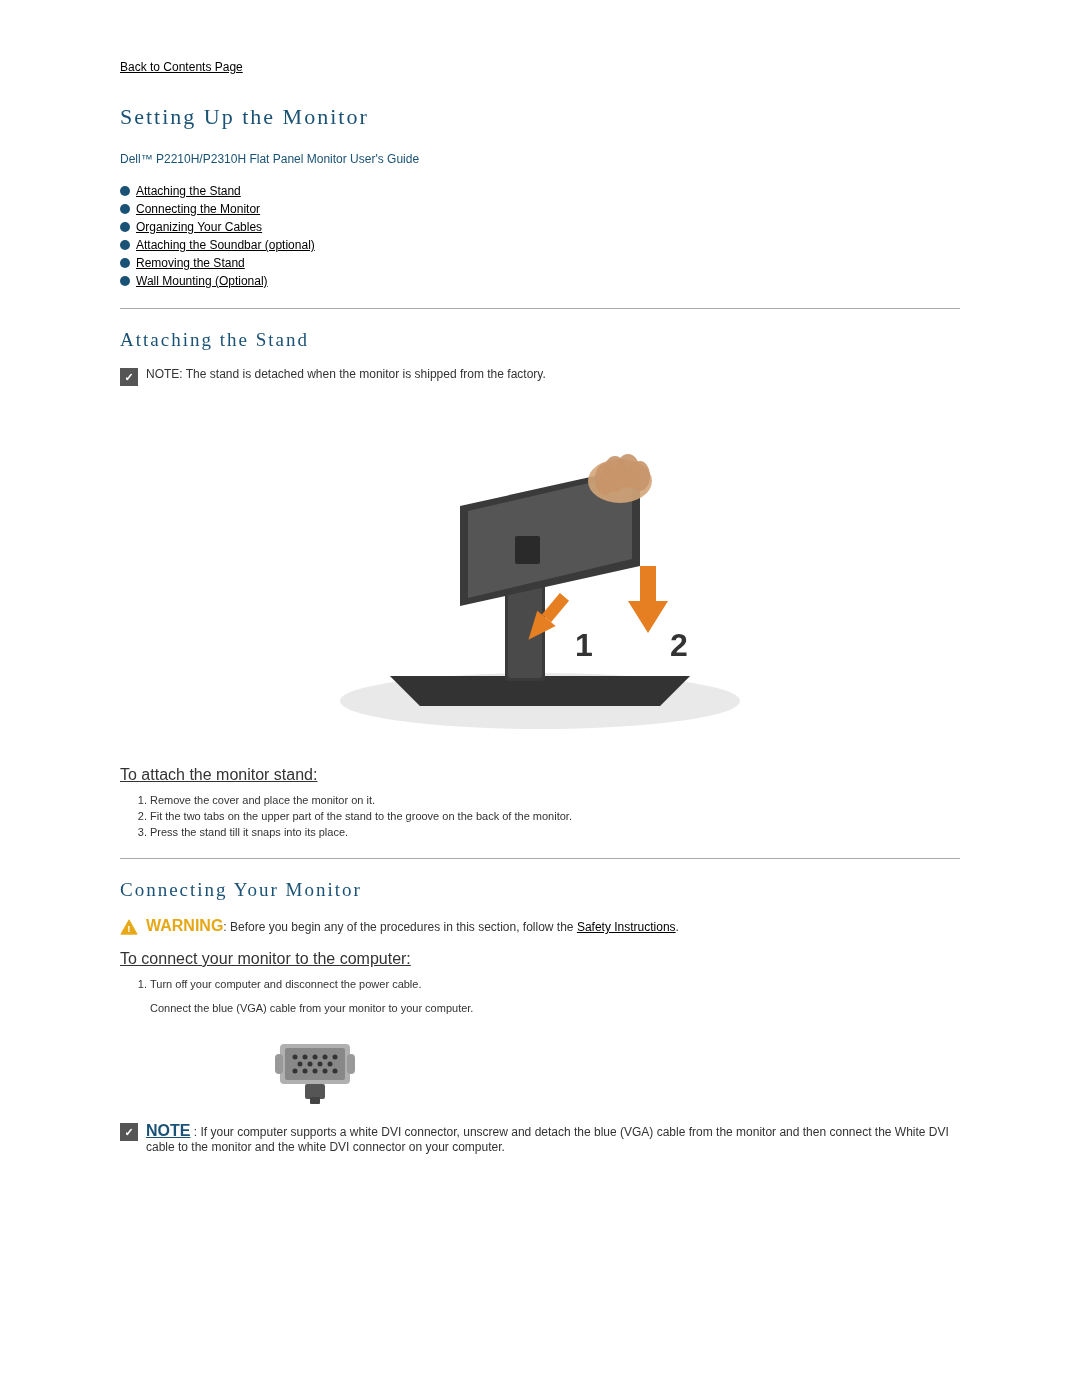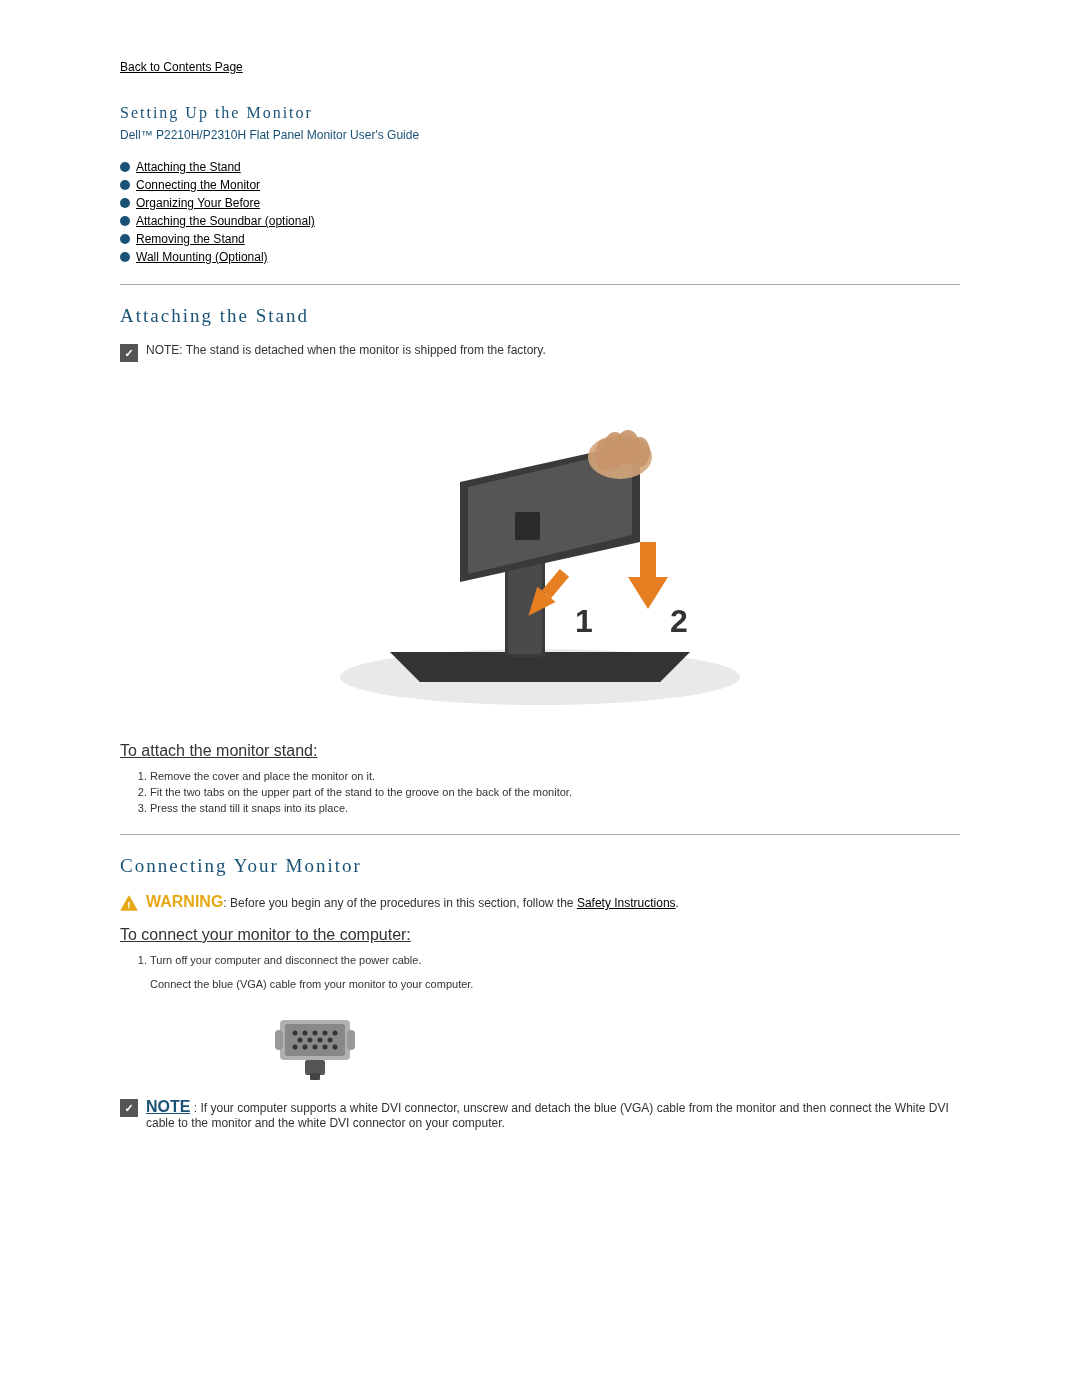--- a/index.html
+++ b/index.html
@@ -9,25 +9,25 @@
       color: #333;
       background: #fff;
       width: 1080px;
       min-height: 1397px;
       padding: 60px 120px 80px 120px;
     }
     a { color: #000000; text-decoration: underline; cursor: pointer; }
     .back-link { font-size: 12px; margin-bottom: 30px; display: block; }
     .page-title {
       font-family: Georgia, serif;
-      font-size: 16px;
+      font-size: 22px;
       font-weight: normal;
       color: #1a5276;
       letter-spacing: 2px;
-      margin-bottom: 6px;
+      margin-bottom: 22px;
     }
     .subtitle {
       font-weight: normal;
       font-size: 12px;
       color: #1a5276;
       margin-bottom: 18px;
     }
     .toc-list {
       list-style: none;
       margin-bottom: 20px;
@@ -143,21 +143,21 @@
   <li>
     <span class="bullet-icon"></span>
     <a>Attaching the Stand</a>
   </li>
   <li>
     <span class="bullet-icon"></span>
     <a>Connecting the Monitor</a>
   </li>
   <li>
     <span class="bullet-icon"></span>
-    <a>Organizing Your Before</a>
+    <a>Organizing Your Cables</a>
   </li>
   <li>
     <span class="bullet-icon"></span>
     <a>Attaching the Soundbar (optional)</a>
   </li>
   <li>
     <span class="bullet-icon"></span>
     <a>Removing the Stand</a>
   </li>
   <li>

